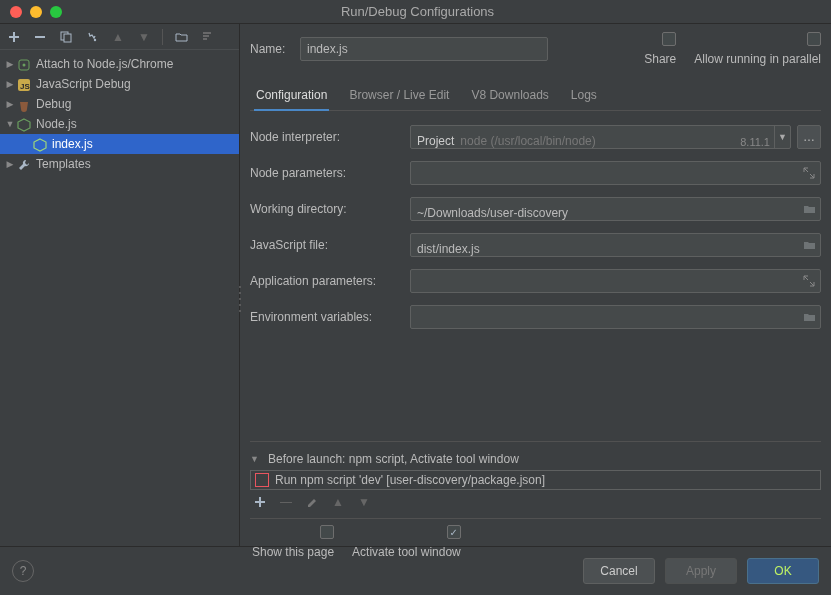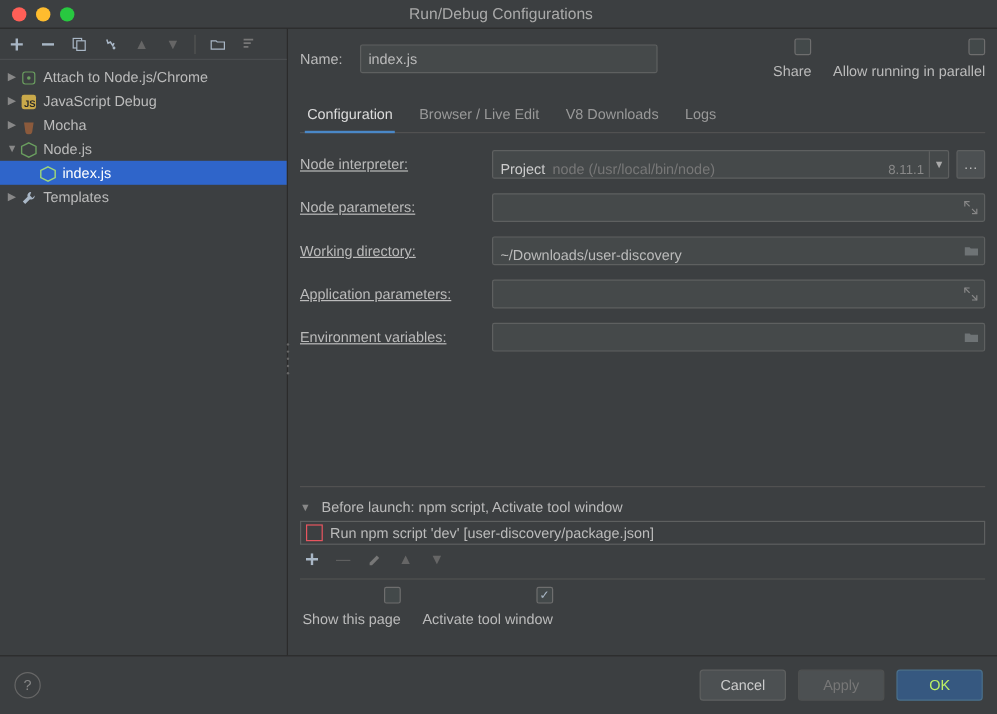--- a/index.html
+++ b/index.html
@@ -161,21 +161,20 @@
     padding-top: 14px;
   }
   .form-row {
     display: flex;
     align-items: center;
     margin-bottom: 12px;
   }
   .form-label {
     width: 160px;
     color: #bbb;
-    text-decoration: underline;
   }
   .form-field {
     flex: 1;
     display: flex;
     align-items: center;
     gap: 6px;
   }
   .field-wrap {
     flex: 1;
     position: relative;
@@ -372,21 +371,21 @@
         </span>
         <span class="label">JavaScript Debug</span>
       </div>
       <div class="tree-row">
         <span class="arrow">▶</span>
         <span class="ticon">
           <svg width="14" height="14">
               <path d="M3 4h8l-1 7a3 3 0 0 1-6 0z" fill="#8b5a3c"></path>
             </svg>
         </span>
-        <span class="label">Mocha</span>
+        <span class="label">Debug</span>
       </div>
       <div class="tree-row">
         <span class="arrow">▼</span>
         <span class="ticon">
           <svg width="14" height="14">
               <polygon points="7,1 13,4 13,10 7,13 1,10 1,4" fill="none" stroke="#6a9e5f" stroke-width="1.2"></polygon>
             </svg>
         </span>
         <span class="label">Node.js</span>
       </div>
@@ -476,20 +475,33 @@
             <input value="~/Downloads/user-discovery" style="">
             <span class="field-icon">
               <svg width="13" height="11">
                   <path d="M1 2h4l1 1h6v6H1z" fill="#6e7375"></path>
                 </svg>
             </span>
           </div>
         </div>
       </div>
 
+      <div class="form-row">
+        <div class="form-label">JavaScript file:</div>
+        <div class="form-field">
+          <div class="field-wrap">
+            <input value="dist/index.js" style="">
+            <span class="field-icon">
+              <svg width="13" height="11">
+                  <path d="M1 2h4l1 1h6v6H1z" fill="#6e7375"></path>
+                </svg>
+            </span>
+          </div>
+        </div>
+      </div>
 
       <div class="form-row">
         <div class="form-label">Application parameters:</div>
         <div class="form-field">
           <div class="field-wrap">
             <input value="" style="">
             <span class="field-icon">
               <svg width="12" height="12">
                   <path d="M1 5V1h4M11 7v4H7" stroke="#888" fill="none"></path>
                   <path d="M1 1l4 4M11 11L7 7" stroke="#888"></path>

